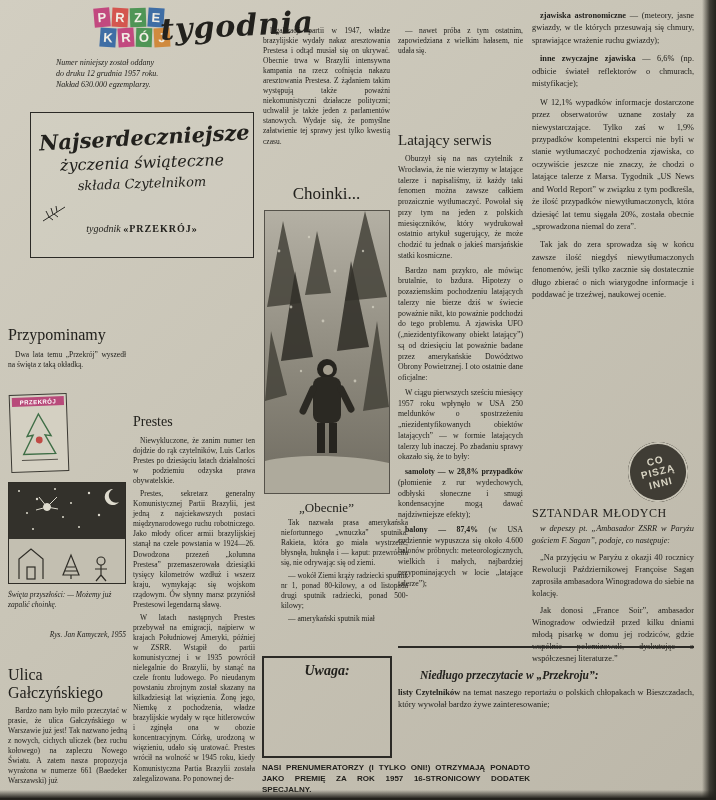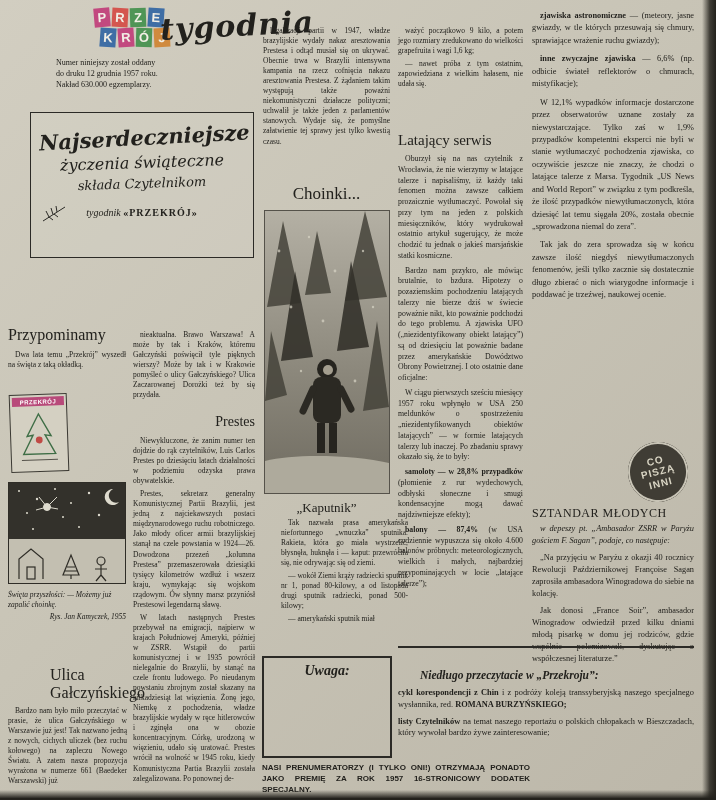--- a/index.html
+++ b/index.html
@@ -21,49 +21,49 @@
   .row1 .tile:nth-child(3){transform:rotate(-2deg);}
   .row1 .tile:nth-child(4){transform:rotate(4deg);}
   .row2 .tile:nth-child(1){transform:rotate(4deg);}
   .row2 .tile:nth-child(2){transform:rotate(-4deg);}
   .row2 .tile:nth-child(3){transform:rotate(2deg);}
   .row2 .tile:nth-child(4){transform:rotate(-3deg);}
   .t-mag{background:#c2497f}.t-red{background:#d4564f}.t-grn{background:#4f9556}
   .t-blu{background:#3f6ea5}.t-org{background:#d08a3e}
   .script-title{left:160px;top:8px;font:700 italic 30px "DejaVu Serif",serif;
         letter-spacing:1px;transform:rotate(-3deg);}
-  .imprint{left:56px;top:58px;width:195px;font-size:8px;line-height:1.35;}
+  .imprint{left:56px;top:58px;width:195px;font-style:italic;font-size:8px;line-height:1.35;}
   
   .greeting{left:30px;top:112px;width:224px;height:146px;border:1.5px solid #2b2a26;
         box-sizing:border-box;padding:12px 8px 8px;text-align:center;background:rgba(255,255,250,.06);}
   .greeting .g1{font:700 italic 21px "DejaVu Serif",serif;transform:rotate(-3deg);}
   .greeting .g2{font:italic 16px "DejaVu Serif",serif;margin-top:3px;transform:rotate(-2deg);}
   .greeting .g3{font:italic 13px "DejaVu Serif",serif;margin-top:4px;transform:rotate(-2deg);}
-  .greeting .pub{margin-top:16px;font-size:10px;}
+  .greeting .pub{margin-top:32px;font-size:10px;}
   .greeting .pub .pub-name{font-weight:700;letter-spacing:1px;}
   .sprig{position:absolute;left:10px;bottom:30px;}
   
   .body-text{font-size:7.5px;line-height:1.34;text-align:justify;}
   .body-text p{margin:0 0 3px;text-indent:7px;}
   .hd{font-weight:400;font-family:"Liberation Serif",serif;}
   
   .przyp-head{left:8px;top:326px;font-size:16px;}
   .przyp-body{left:8px;top:350px;width:118px;}
   .cover{left:10px;top:394px;width:58px;height:78px;background:#d4d0c2;border:1px solid #3a3832;
         transform:rotate(-2deg);box-sizing:border-box;padding:2px;}
   .cover-logo{background:#b84a7a;color:#fff;font:700 6px "Liberation Sans",sans-serif;
         letter-spacing:.5px;text-align:center;padding:1.5px 0;}
   .illus{left:8px;top:482px;width:118px;height:102px;border:1px solid #2f2d27;box-sizing:border-box;}
   .illus-caption{left:8px;top:590px;width:118px;font-style:italic;font-size:7.5px;line-height:1.35;}
-  .illus-credit{display:block;text-align:right;margin-top:2px;}
-  .ulica-head{left:8px;top:666px;font-size:16px;line-height:1.15;margin-left:42px;}
+  .illus-credit{display:block;text-align:right;margin-top:20px;}
+  .ulica-head{left:8px;top:666px;font-size:16px;line-height:1.15;}
   .ulica-body{left:8px;top:706px;width:119px;}
   
   .cont1{left:133px;top:330px;width:122px;}
-  .prestes-head{left:133px;top:414px;width:122px;text-align:right;font-size:14px;}
+  .prestes-head{left:133px;top:414px;width:122px;text-align:left;font-size:14px;}
   .prestes-body{left:133px;top:436px;width:122px;}
   
   .cont2{left:263px;top:26px;width:127px;}
   .choinki-head{left:263px;top:184px;width:127px;text-align:center;font-size:17px;}
   .photo{left:264px;top:210px;width:126px;height:284px;border:1px solid #55524a;box-sizing:border-box;}
   .kaputnik-head{left:263px;top:500px;width:127px;text-align:center;font-size:13px;}
   .kaputnik-body{left:281px;top:518px;width:127px;}
   .uwaga-box{left:262px;top:656px;width:130px;height:102px;border:2px solid #2b2a26;
         box-sizing:border-box;padding:5px 6px;}
   .uwaga-label{font:700 italic 14px "Liberation Serif",serif;text-align:center;margin-bottom:4px;}
@@ -195,23 +195,20 @@
   </div>
 
   <div class="ulica-head hd abs">
     <div>Ulica</div>
     <div>Gałczyńskiego</div>
   </div>
   <div class="ulica-body body-text abs">
     <p>Bardzo nam było miło przeczytać w prasie, że ulica Gałczyńskiego w Warszawie już jest! Tak nazwano jedną z nowych, cichych uliczek (bez ruchu kołowego) na zapleczu Nowego Światu. A zatem nasza propozycja wyrażona w numerze 661 (Baedeker Warszawski) już</p>
   </div>
 
-  <div class="cont1 body-text abs">
-    <p>nieaktualna. Brawo Warszawa! A może by tak i Kraków, któremu Gałczyński poświęcił tyle pięknych wierszy? Może by tak i w Krakowie pomyśleć o ulicy Gałczyńskiego? Ulica Zaczarowanej Dorożki też by się przydała.</p>
-  </div>
   <div class="prestes-head hd abs">Prestes</div>
   <div class="prestes-body body-text abs">
     <p>Niewykluczone, że zanim numer ten dojdzie do rąk czytelników, Luis Carlos Prestes po dziesięciu latach działalności w podziemiu odzyska prawa obywatelskie.</p>
     <p>Prestes, sekretarz generalny Komunistycznej Partii Brazylii, jest jedną z najciekawszych postaci międzynarodowego ruchu robotniczego. Jako młody oficer armii brazylijskiej stanął na czele powstania w 1924—26. Dowodzona przezeń „kolumna Prestesa” przemaszerowała dziesiątki tysięcy kilometrów wzdłuż i wszerz kraju, wymykając się wojskom rządowym. Ów słynny marsz przyniósł Prestesowi legendarną sławę.</p>
     <p>W latach następnych Prestes przebywał na emigracji, najpierw w krajach Południowej Ameryki, później w ZSRR. Wstąpił do partii komunistycznej i w 1935 powrócił nielegalnie do Brazylii, by stanąć na czele frontu ludowego. Po nieudanym powstaniu zbrojnym został skazany na kilkadziesiąt lat więzienia. Żonę jego, Niemkę z pochodzenia, władze brazylijskie wydały w ręce hitlerowców i zginęła ona w obozie koncentracyjnym. Córkę, urodzoną w więzieniu, udało się uratować. Prestes wrócił na wolność w 1945 roku, kiedy Komunistyczna Partia Brazylii została zalegalizowana. Po ponownej de-</p>
   </div>
 
   <div class="cont2 body-text abs">
     <p>legalizacji partii w 1947, władze brazylijskie wydały nakaz aresztowania Prestesa i odtąd musiał się on ukrywać. Obecnie trwa w Brazylii intensywna kampania na rzecz cofnięcia nakazu aresztowania Prestesa. Z żądaniem takim występują także poważni niekomunistyczni działacze polityczni; uchwalił je także jeden z parlamentów stanowych. Wydaje się, że pomyślne załatwienie tej sprawy jest tylko kwestią czasu.</p>
   </div>
@@ -254,34 +251,33 @@
         <rect x="0" y="18" width="28" height="46" rx="8" fill="#2b2923"></rect>
         <rect x="4" y="64" width="8" height="30" fill="#26241f"></rect>
         <rect x="16" y="64" width="8" height="30" fill="#26241f"></rect>
         <path d="M0,30 L-10,52" stroke="#2b2923" stroke-width="7" stroke-linecap="round"></path>
         <path d="M28,30 L38,50" stroke="#2b2923" stroke-width="7" stroke-linecap="round"></path>
       </g>
       <ellipse cx="62" cy="272" rx="92" ry="24" fill="#b6b2a4"></ellipse>
       <path d="M0,250 C30,242 90,244 124,252 L124,282 L0,282 Z" fill="#aeaa9c"></path>
     </svg>
   </div>
-  <div class="kaputnik-head hd abs">„Kaputnik”</div>
+  <div class="kaputnik-head hd abs">„Obecnie”</div>
   <div class="kaputnik-body body-text abs">
     <p>Tak nazwała prasa amerykańska niefortunnego „wnuczka” sputnika. Rakieta, która go miała wystrzelić, błysnęła, huknęła i — kaput: przewróciła się, nie odrywając się od ziemi.</p>
     <p>— wokół Ziemi krąży radziecki sputnik nr 1, ponad 80-kilowy, a od listopada drugi sputnik radziecki, ponad 500-kilowy;</p>
     <p>— amerykański sputnik miał</p>
   </div>
 
   <div class="uwaga-box abs">
     <div class="uwaga-label">Uwaga:</div>
   </div>
   <div class="uwaga-sub abs">NASI PRENUMERATORZY (I TYLKO ONI!) OTRZYMAJĄ PONADTO JAKO PREMIĘ ZA ROK 1957 16-STRONICOWY DODATEK SPECJALNY.</div>
 
   <div class="cont3 body-text abs">
-    <p>ważyć początkowo 9 kilo, a potem jego rozmiary zredukowano do wielkości grapefruita i wagi 1,6 kg;</p>
     <p>— nawet próba z tym ostatnim, zapowiedziana z wielkim hałasem, nie udała się.</p>
   </div>
   <div class="lataj-head hd abs">Latający serwis</div>
   <div class="lataj-body abs">
     <p>Oburzył się na nas czytelnik z Wrocławia, że nie wierzymy w latające talerze i napisaliśmy, iż każdy taki fenomen można zawsze całkiem prozaicznie wytłumaczyć. Powołał się przy tym na jeden z polskich miesięczników, który wydrukował ostatnio artykuł sugerujący, że może chodzić tu jednak o jakieś marsjańskie statki kosmiczne.</p>
     <p>Bardzo nam przykro, ale mówiąc brutalnie, to bzdura. Hipotezy o pozaziemskim pochodzeniu latających talerzy nie bierze dziś w świecie poważnie nikt, kto poważnie podchodzi do tego problemu. A zjawiska UFO („niezidentyfikowany obiekt latający”) są od dziesięciu lat poważnie badane przez amerykańskie Dowództwo Obrony Powietrznej. I oto ostatnie dane oficjalne:</p>
     <p>W ciągu pierwszych sześciu miesięcy 1957 roku wpłynęło w USA 250 meldunków o spostrzeżeniu „niezidentyfikowanych obiektów latających” — w formie latających talerzy lub inaczej. Po zbadaniu sprawy okazało się, że to były:</p>
     <p>
       <b>samoloty — w 28,8% przypadków</b><span> (płomienie z rur wydechowych, odbłyski słoneczne i smugi kondensacyjne mogą dawać najdziwniejsze efekty);</span>
     </p>
@@ -310,22 +306,19 @@
   <div class="sztandar-head hd abs">SZTANDAR MŁODYCH</div>
   <div class="sztandar-body abs">
     <p class="intro">w depeszy pt. „Ambasador ZSRR w Paryżu gościem F. Sagan”, podaje, co następuje:</p>
     <p>„Na przyjęciu w Paryżu z okazji 40 rocznicy Rewolucji Październikowej Françoise Sagan zaprosiła ambasadora Winogradowa do siebie na kolację.</p>
     <p>Jak donosi „France Soir”, ambasador Winogradow odwiedził przed kilku dniami młodą pisarkę w domu jej rodziców, gdzie wspólnie polemizowali, dyskutując o współczesnej literaturze.”</p>
   </div>
 
   <div class="niedlugo abs">
     <div class="niedlugo-head">Niedługo przeczytacie w „Przekroju”:</div>
     <p>
-      <b>cykl korespondencji z Chin</b><span> i z podróży koleją transsyberyjską naszego specjalnego wysłannika, red. </span><b>ROMANA BURZYŃSKIEGO;</b><span></span>
-    </p>
-    <p>
       <b>listy Czytelników</b><span> na temat naszego reportażu o polskich chłopakach w Bieszczadach, który wywołał bardzo żywe zainteresowanie;</span><b></b><span></span>
     </p>
   </div>
 
   <div class="edge-right abs"></div>
   <div class="edge-bottom abs"></div>
 </div>
 
 </body></html>

